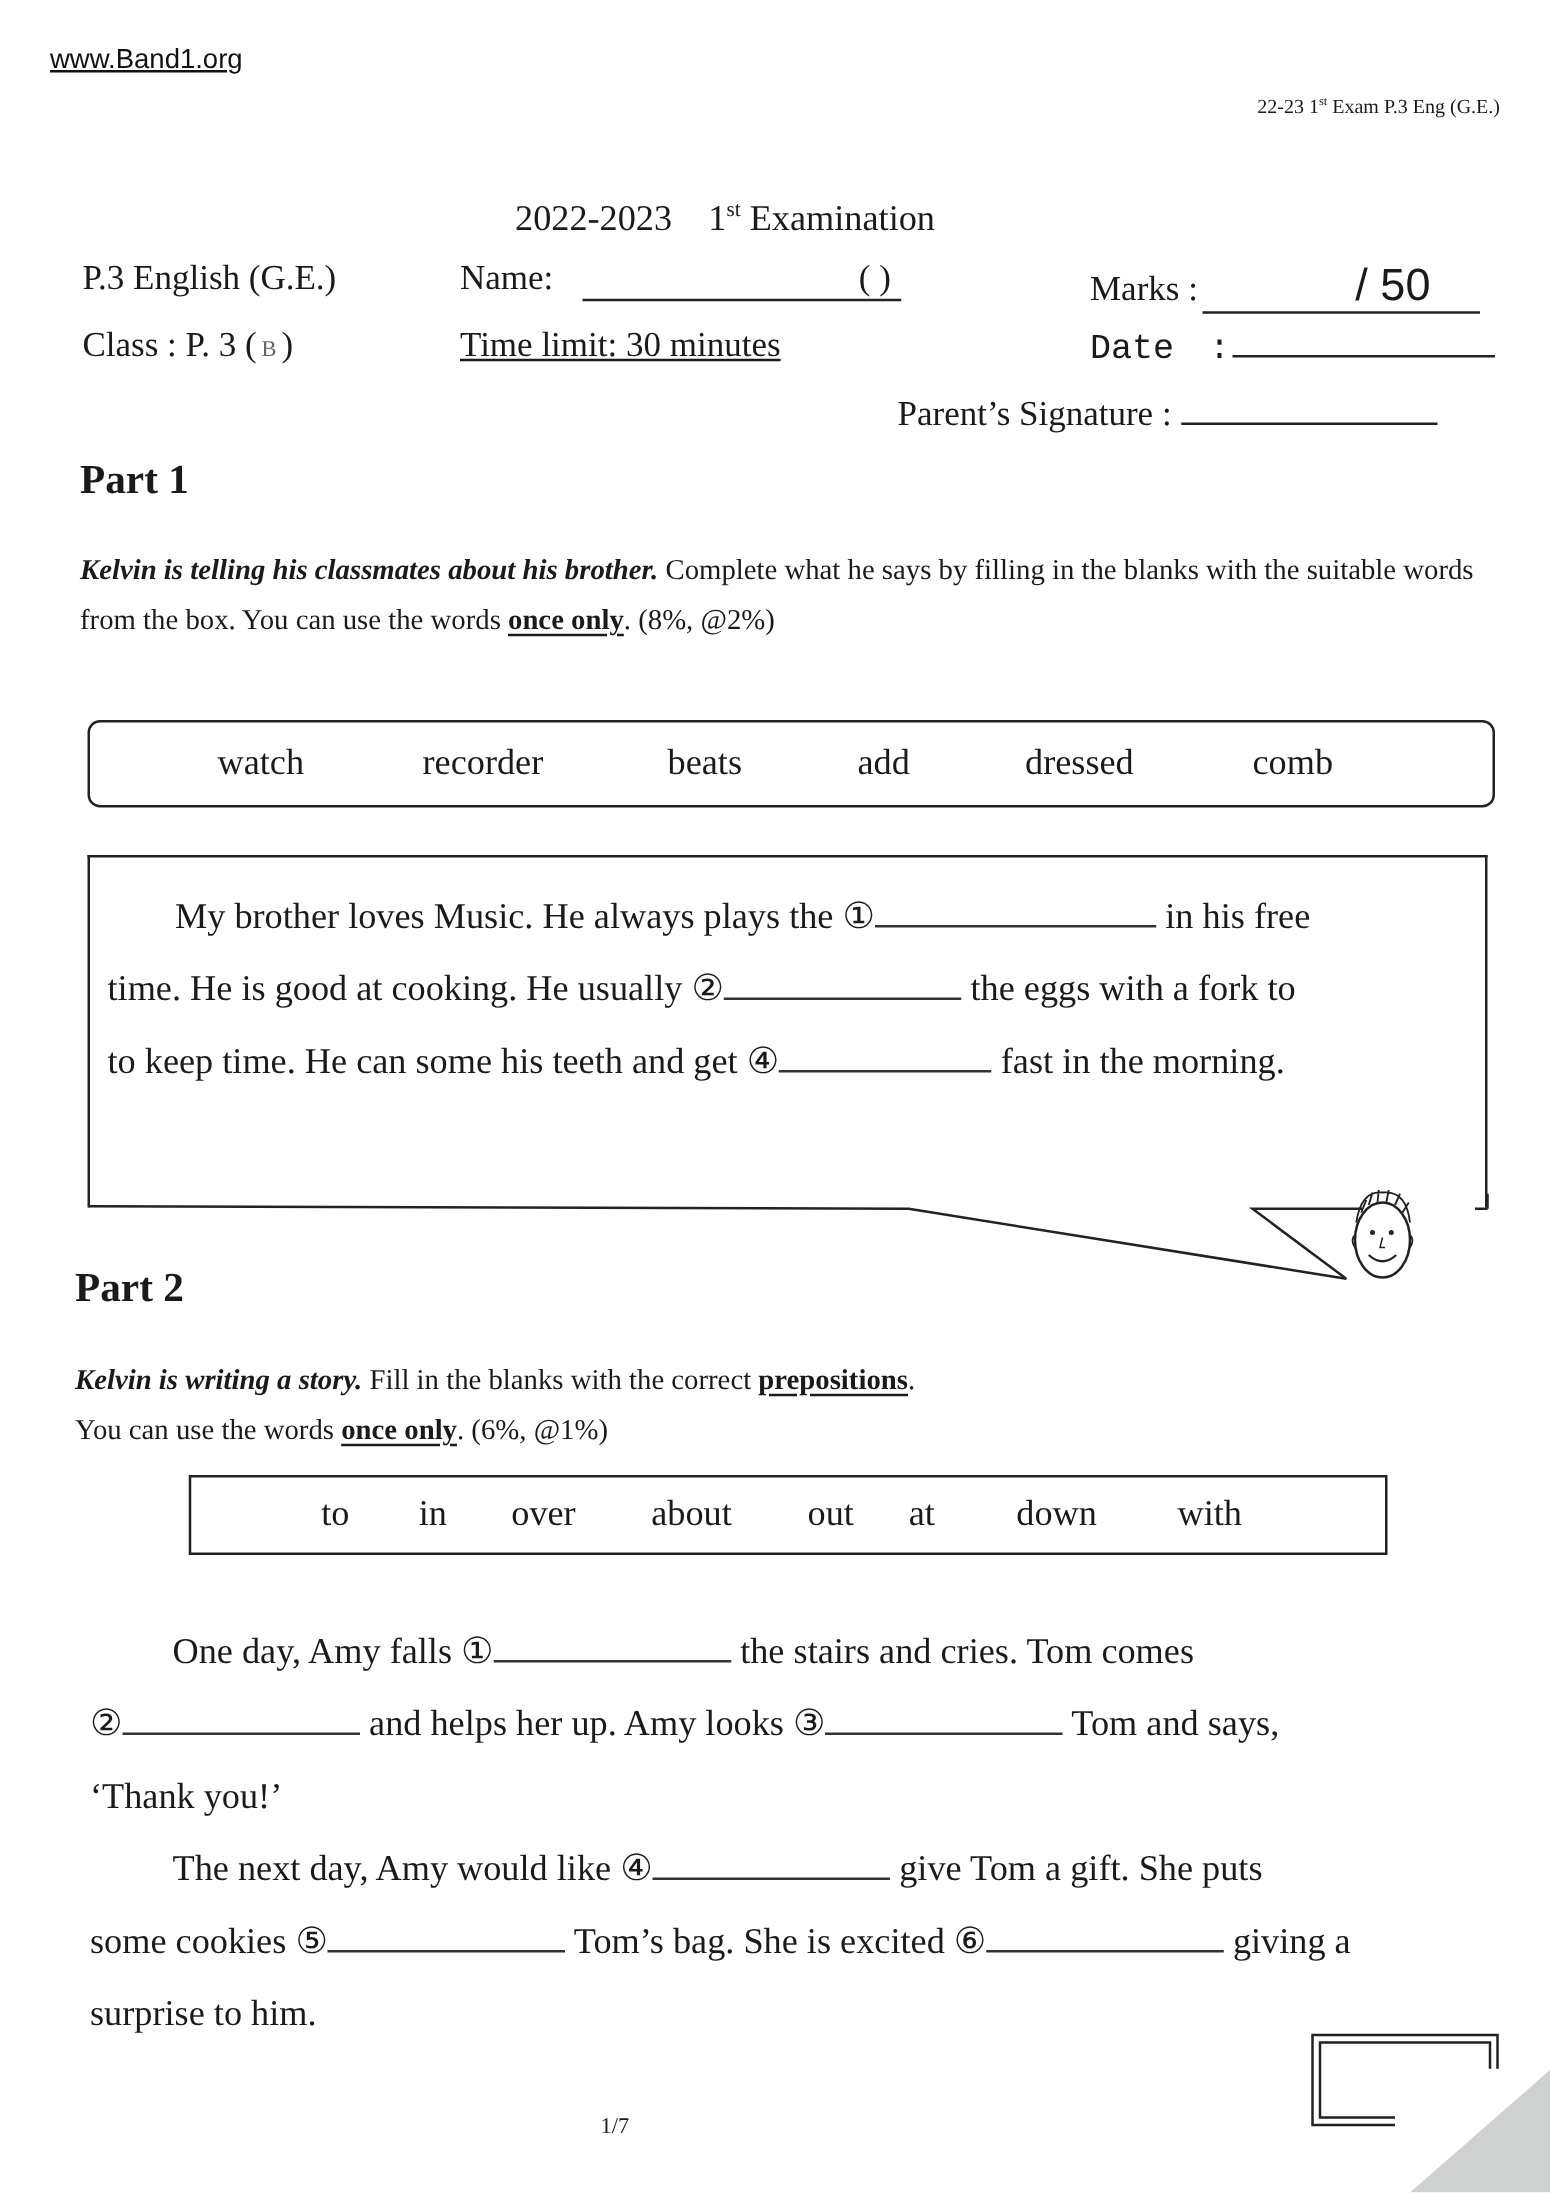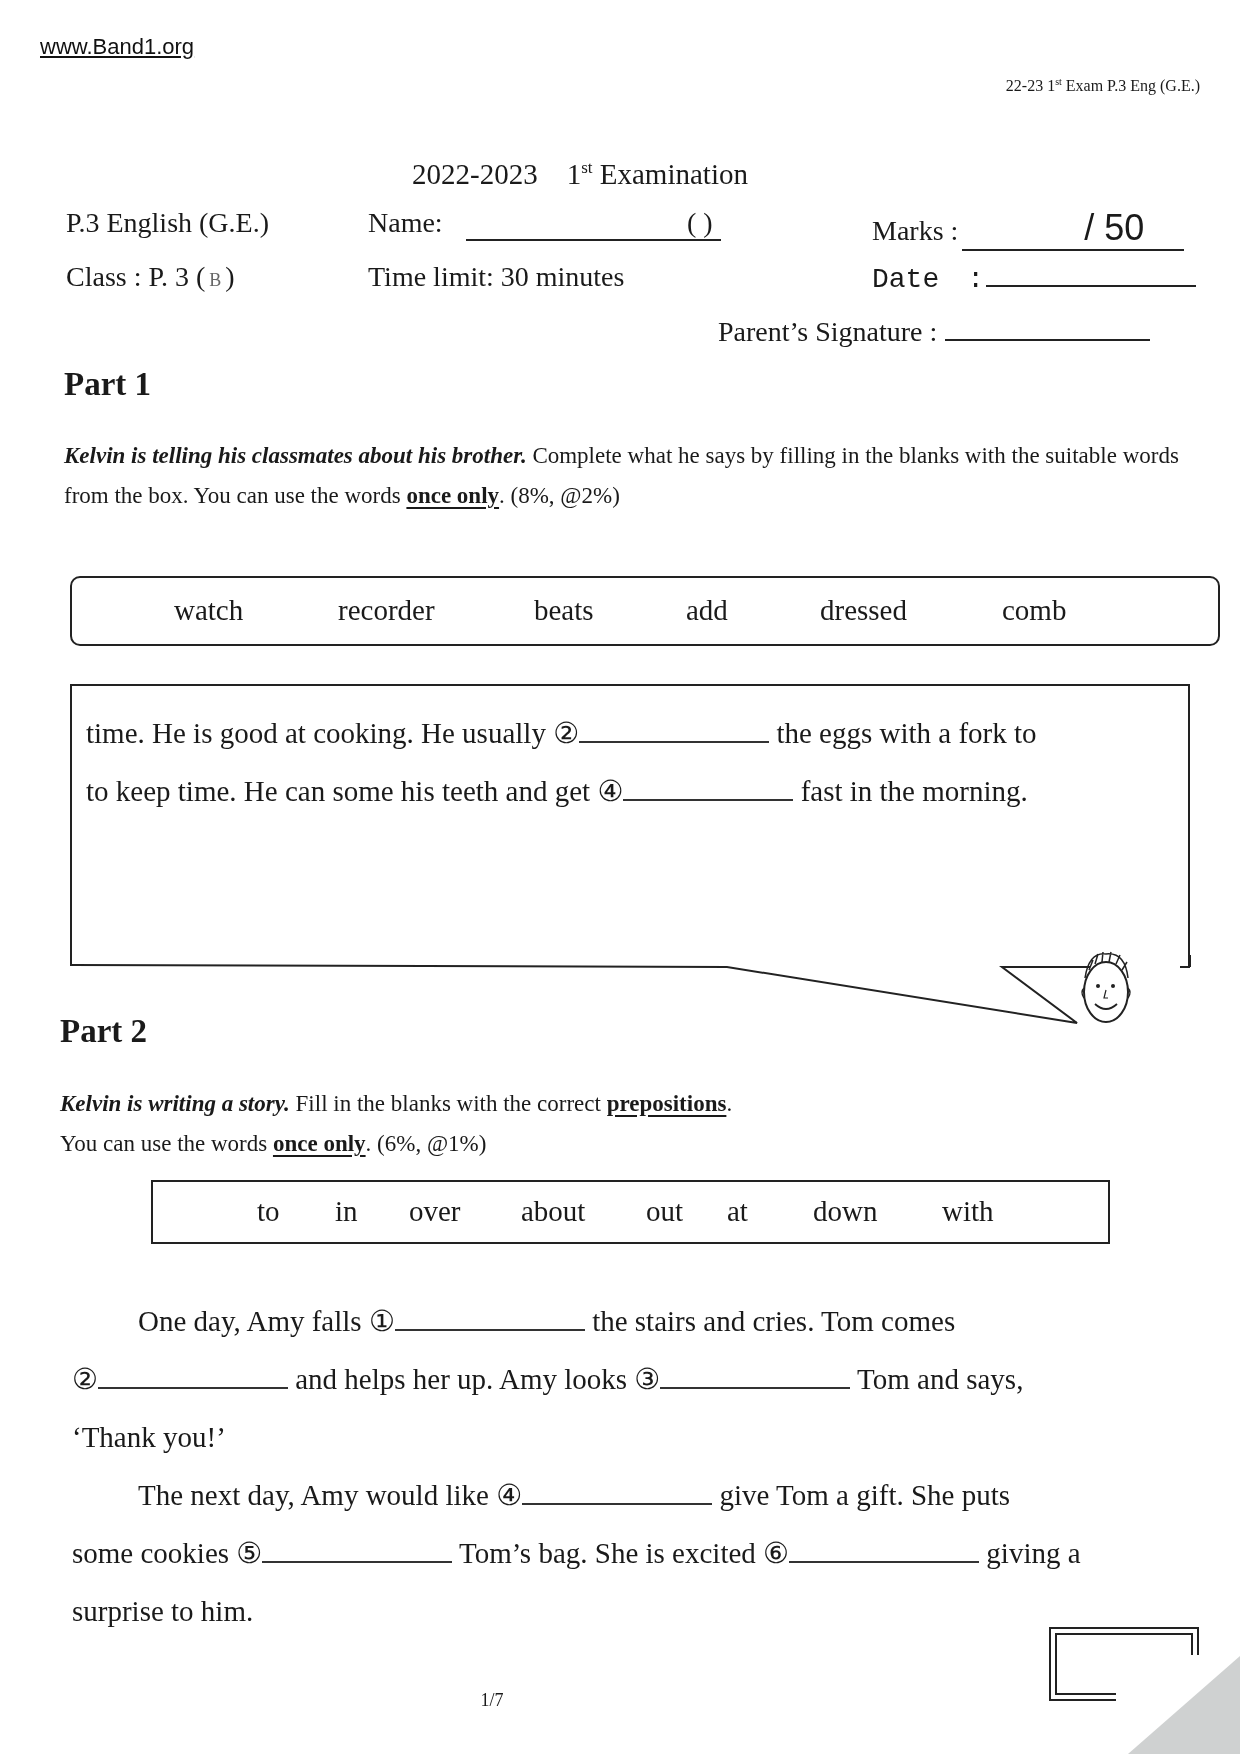--- a/index.html
+++ b/index.html
@@ -11,21 +11,21 @@
   .runhead sup { font-size:10px; }
   .title { left:0; width:1240px; top:158px; text-align:center; font-size:29px; padding-right:80px; box-sizing:border-box; }
   .title sup { font-size:17px; }
   .hdr { font-size:28px; }
   .line { display:inline-block; border-bottom:2px solid #222; vertical-align:baseline; }
   .part-h { font-size:33px; font-weight:bold; }
   .instr { font-size:23px; line-height:40px; width:1140px;margin-top:26px; }
   .instr b i, .bi { font-weight:bold; font-style:italic; }
   .u { text-decoration:underline; font-weight:bold; text-underline-offset:4px; }
   .wordbox { border:2px solid #222; display:flex; align-items:center; font-size:29px; }
-  .wordbox1 { left:70px; top:576px; width:1122px; height:66px; border-radius:10px; justify-content:flex-start;padding-left:24px; }
+  .wordbox1 { left:70px; top:576px; width:1122px; height:66px; border-radius:10px; justify-content:flex-start; }
   .wordbox1 span { position:absolute; top:16px; }
   .wordbox2 { left:151px; top:1180px; width:955px; height:60px; }
   .wordbox2 span { position:absolute; top:13px;text-align:right; }
   .speech { left:70px; top:684px; width:1120px; height:282px; border:2px solid #222; border-bottom:none; box-sizing:border-box; }
   .speech-p { font-size:29px; line-height:58px; position:absolute; left:14px; top:18px; width:1100px; }
   .blank { display:inline-block; border-bottom:2px solid #333; height:20px; vertical-align:baseline; }
   .story { font-size:29px; line-height:58px; width:1120px; }
   .pagenum { left:0; width:984px; text-align:center; top:1690px; font-size:18px; }
 </style>
 </head>
@@ -38,21 +38,21 @@
   <span>2022-2023</span>&nbsp;&nbsp;&nbsp;&nbsp;<span>1</span><sup>st</sup>&nbsp;<span>Examination</span>
 </div>
 
 <div class="abs hdr" style="left:66px;top:207px;">P.3 English (G.E.)</div>
 <div class="abs hdr" style="left:66px;top:261px;"><span>Class : P. 3 (</span><span style="font-size:18px;color:#666;padding:0 4px;">B</span><span>)</span></div>
 
 <div class="abs hdr" style="left:368px;top:207px;">
   <span>Name:</span>
   <span class="line" style="width:255px;margin-left:16px;text-align:right;"><span style="margin-right:8px;">(  )</span></span>
 </div>
-<div class="abs hdr" style="left:368px;top:261px;">Time limit: 30 minutes</div>
+<div class="abs hdr" style="left:368px;top:261px;text-decoration:underline;">Time limit: 30 minutes</div>
 
 <div class="abs hdr" style="left:872px;top:207px;">
   <span>Marks :</span><span class="line" style="width:222px;margin-left:4px;text-align:right;"><span style="font-family:'Liberation Sans','DejaVu Sans',sans-serif;font-size:36px;padding-right:40px;">/ 50</span></span>
 </div>
 <div class="abs hdr" style="left:872px;top:264px;font-family:Liberation Mono, monospace;">
   <span>Date</span><span style="margin-left:28px;">:</span><span class="line" style="width:210px;margin-left:2px;"></span>
 </div>
 <div class="abs hdr" style="left:718px;top:316px;">
   <span>Parent’s Signature :</span><span class="line" style="width:205px;margin-left:8px;"></span>
 </div>
@@ -66,20 +66,21 @@
   <span style="left:102px">watch</span>
   <span style="left:266px">recorder</span>
   <span style="left:462px">beats</span>
   <span style="left:614px">add</span>
   <span style="left:748px">dressed</span>
   <span style="left:930px">comb</span>
 </div>
 
 <div class="abs speech">
   <div class="speech-p">
+    <div style="text-indent:54px;"><span>My brother loves Music. He always plays the </span><span>①</span><span class="blank" style="width:225px"></span><span> in his free</span></div>
     <div><span>time. He is good at cooking. He usually </span><span>②</span><span class="blank" style="width:190px"></span><span> the eggs with a fork to</span></div>
     <div><span>to keep time. He can some his teeth and get </span><span>④</span><span class="blank" style="width:170px"></span><span> fast in the morning.</span></div>
   </div>
 </div>
 
 <svg class="abs" style="left:60px;top:955px;" width="1180" height="100">
   <polyline points="11,10 667,12 1017,68 942,12 1030,12" fill="none" stroke="#222" stroke-width="2"></polyline>
   <line x1="1120" y1="12" x2="1130" y2="12" stroke="#222" stroke-width="2"></line>
   <line x1="1130" y1="12" x2="1130" y2="-270" stroke="#222" stroke-width="2"></line>
 </svg>

